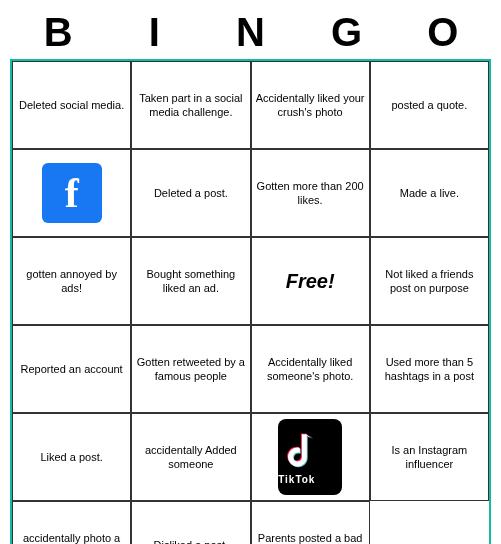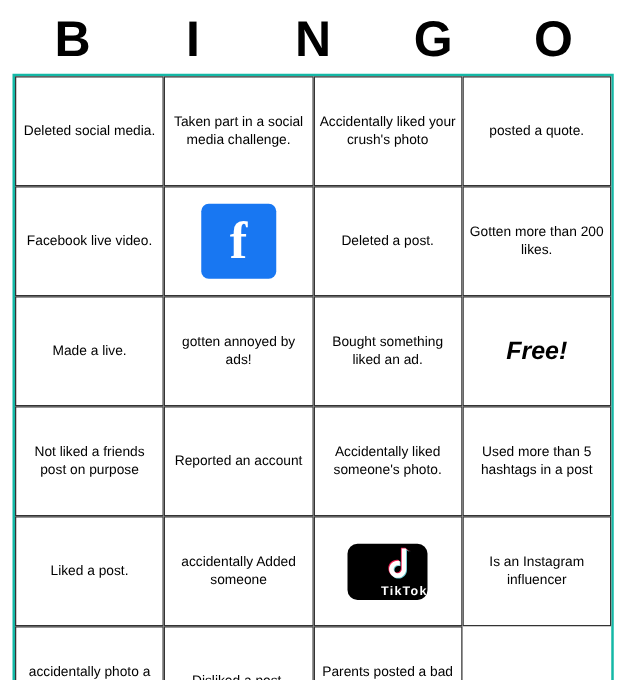--- a/index.html
+++ b/index.html
@@ -76,23 +76,23 @@
       font-size: 42px;
       font-weight: bold;
       color: white;
       font-family: Georgia, serif;
     }
 
     .cell-tiktok-logo {
       background: black;
       border-radius: 8px;
       width: 64px;
-      height: 45px;
+      height: 76px;
       display: flex;
-      align-items: flex-end;
+      align-items: flex-start;
       justify-content: center;
       flex-direction: column;
     }
 
     .tiktok-text {
       font-size: 10px;
       color: white;
       font-weight: bold;
       letter-spacing: 1px;
     }
@@ -108,32 +108,32 @@
       <div class="bingo-letter">N</div>
       <div class="bingo-letter">G</div>
       <div class="bingo-letter">O</div>
     </div>
   <div class="bingo-grid">
 
   <div class="cell">Deleted social media.</div>
       <div class="cell">Taken part in a social media challenge.</div>
       <div class="cell">Accidentally liked your crush's photo</div>
       <div class="cell">posted a quote.</div>
-      <div class="cell">Facebook live video.</div>
       <div class="cell">
         <div class="cell-fb-logo">f</div>
       </div>
       <div class="cell">Deleted a post.</div>
       <div class="cell">Gotten more than 200 likes.</div>
       <div class="cell">Made a live.</div>
       <div class="cell">gotten annoyed by ads!</div>
       <div class="cell">Bought something liked an ad.</div>
       <div class="cell cell-free">Free!</div>
       <div class="cell">Not liked a friends post on purpose</div>
       <div class="cell">Reported an account</div>
+      <div class="cell">Gotten retweeted by a famous people</div>
       <div class="cell">Accidentally liked someone's photo.</div>
       <div class="cell">Used more than 5 hashtags in a post</div>
       <div class="cell">Liked a post.</div>
       <div class="cell">accidentally Added someone</div>
       <div class="cell">
         <div class="cell-tiktok-logo">
           <svg viewBox="0 0 45 50" width="44" height="44">
 
         <path d="M38 10.5 C35.2 10.5 32.8 9.2 31.2 7.1 L31.2 32.8 C31.2 38.7 26.5 43.5 20.6 43.5 C14.7 43.5 9.9 38.7 9.9 32.8 C9.9 26.9 14.7 22.1 20.6 22.1 C21.5 22.1 22.4 22.2 23.2 22.5 L23.2 28.1 C22.4 27.9 21.5 27.8 20.6 27.8 C17.8 27.8 15.6 30 15.6 32.8 C15.6 35.6 17.8 37.8 20.6 37.8 C23.4 37.8 25.6 35.6 25.6 32.8 L25.6 7 L31.2 7 C31.5 9.1 33 10.5 38 10.5 Z" fill="#69C9D0"></path>
         <path d="M36 8.5 C33.2 8.5 30.8 7.2 29.2 5.1 L29.2 30.8 C29.2 36.7 24.5 41.5 18.6 41.5 C12.7 41.5 7.9 36.7 7.9 30.8 C7.9 24.9 12.7 20.1 18.6 20.1 C19.5 20.1 20.4 20.2 21.2 20.5 L21.2 26.1 C20.4 25.9 19.5 25.8 18.6 25.8 C15.8 25.8 13.6 28 13.6 30.8 C13.6 33.6 15.8 35.8 18.6 35.8 C21.4 35.8 23.6 33.6 23.6 30.8 L23.6 5 L29.2 5 C29.5 7.1 31 8.5 36 8.5 Z" fill="#EE1D52"></path>

